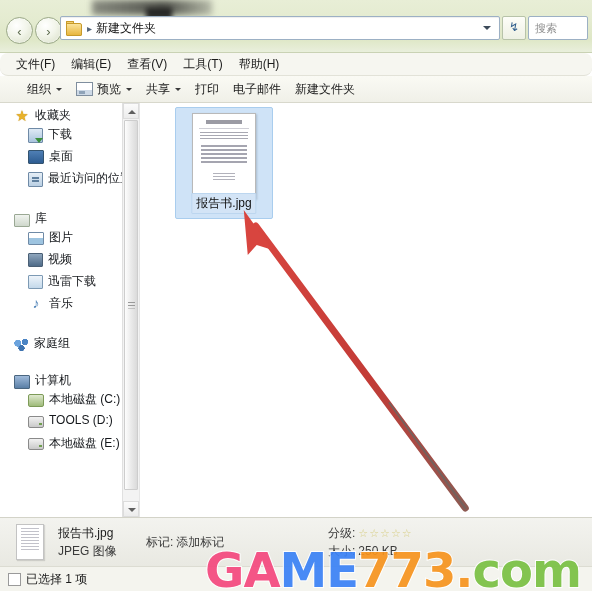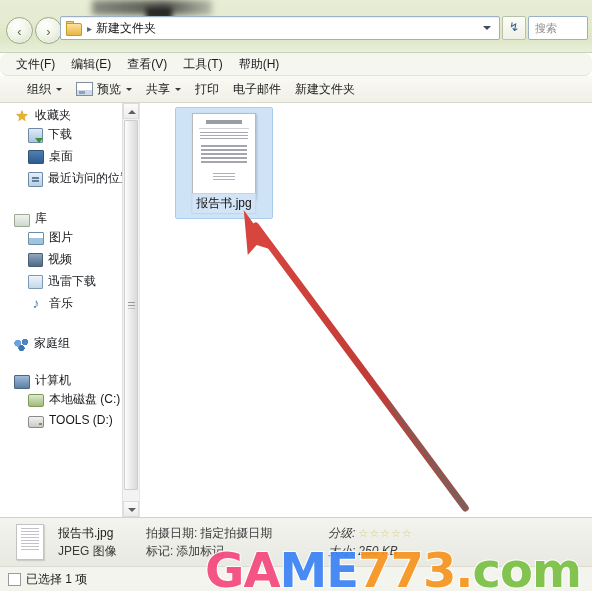--- a/index.html
+++ b/index.html
@@ -604,21 +604,21 @@
   }
   .det-cols {
     margin-left: 14px;
     display: flex;
     align-items: center;
     gap: 0;
     width: 100%;
   }
   .det-col-main { width: 88px; flex: none; }
   .det-col-date { width: 182px; flex: none; }
-  .det-col-rate { width: 120px; flex: none; font-style: italic; }
+  .det-col-rate { width: 120px; flex: none; }
   .det-row-1 { height: 18px; display: flex; align-items: center; font-size: 12px; color: #1b1b1b; white-space: nowrap; }
   .det-row-2 { height: 18px; display: flex; align-items: center; font-size: 12px; color: #3a3a3a; white-space: nowrap; }
   .det-lbl { color: #3a3a3a; }
   .det-val { color: #3a3a3a; margin-left: 3px; }
   .stars { color: #d9d08a; letter-spacing: 1px; font-size: 11px; margin-left: 3px; }
 
   
   .statusbar {
     height: 24px;
     background: #f4f4ee;
@@ -790,20 +790,24 @@
           <span class="nav-ico ico-computer"></span>
           <span class="nav-label">计算机</span>
         </div>
         <div class="nav-child">
           <span class="nav-ico ico-hdd-sys"></span>
           <span class="nav-label">本地磁盘 (C:)</span>
         </div>
         <div class="nav-child">
           <span class="nav-ico ico-hdd"></span>
           <span class="nav-label">TOOLS (D:)</span>
+        </div>
+        <div class="nav-child">
+          <span class="nav-ico ico-hdd"></span>
+          <span class="nav-label">本地磁盘 (E:)</span>
         </div>
       </div>
 
       <div class="sb-scroll">
         <div class="sb-arrow up"></div>
         <div class="sb-thumb">
           <div class="sb-grip"></div>
         </div>
         <div class="sb-arrow down"></div>
       </div>
@@ -865,24 +869,20 @@
     <div class="det-cols">
       <div class="det-col-main">
         <div class="det-row-1">
           <span>报告书.jpg</span>
         </div>
         <div class="det-row-2">
           <span>JPEG 图像</span>
         </div>
       </div>
       <div class="det-col-date">
-        <div class="det-row-1">
-          <span class="det-lbl">拍摄日期:</span>
-          <span class="det-val">指定拍摄日期</span>
-        </div>
         <div class="det-row-2">
           <span class="det-lbl">标记:</span>
           <span class="det-val">添加标记</span>
         </div>
       </div>
       <div class="det-col-rate">
         <div class="det-row-1">
           <span class="det-lbl">分级:</span>
           <span class="stars">☆☆☆☆☆</span>
         </div>

